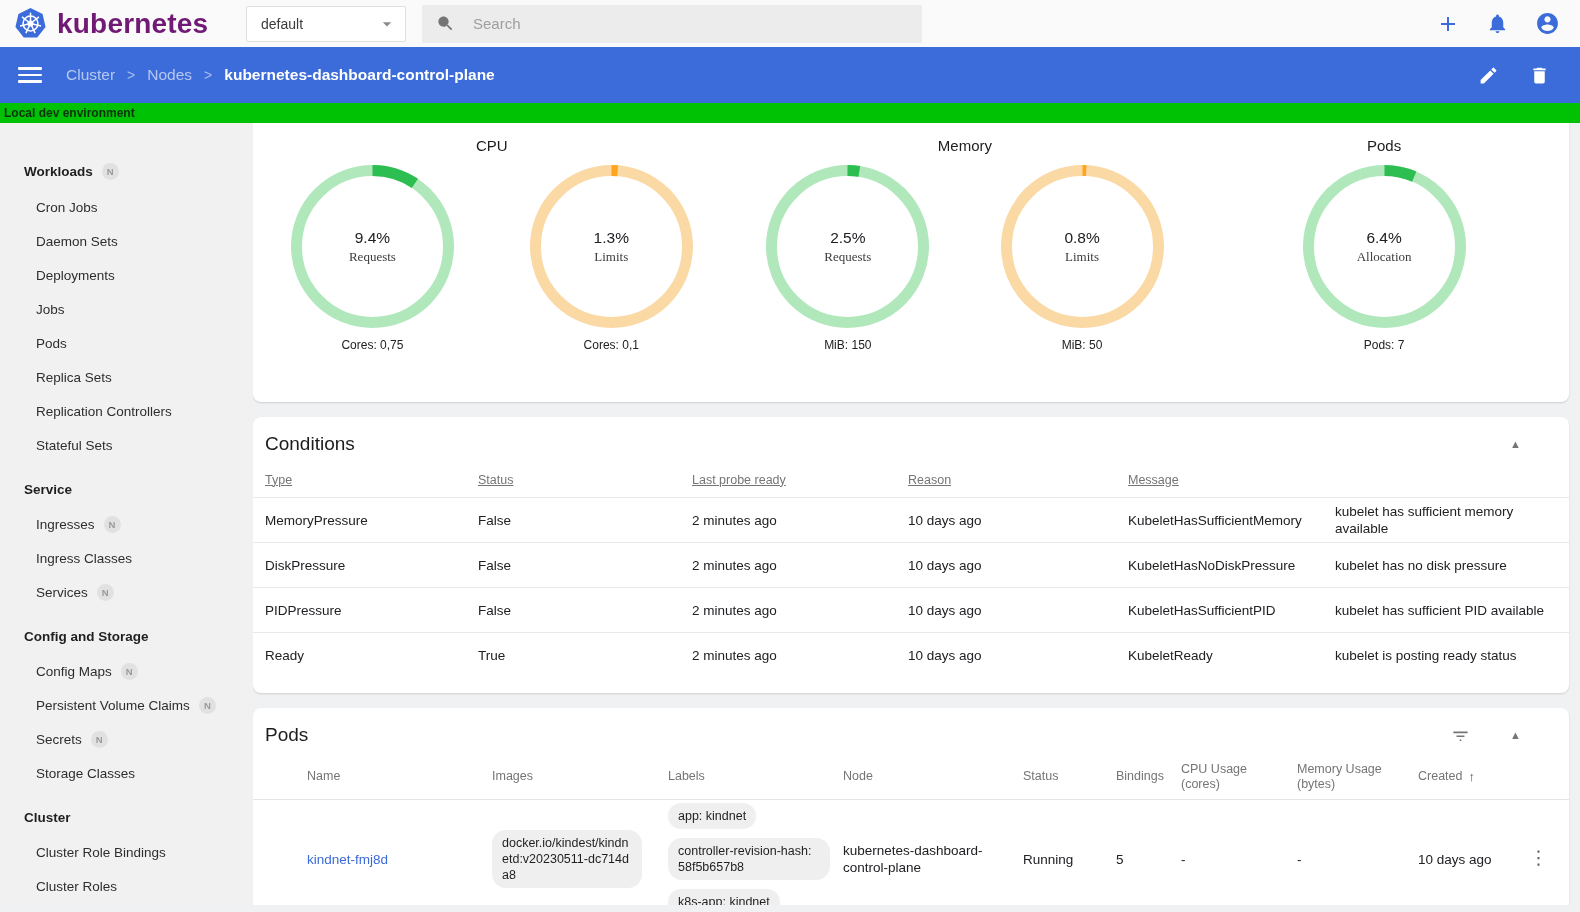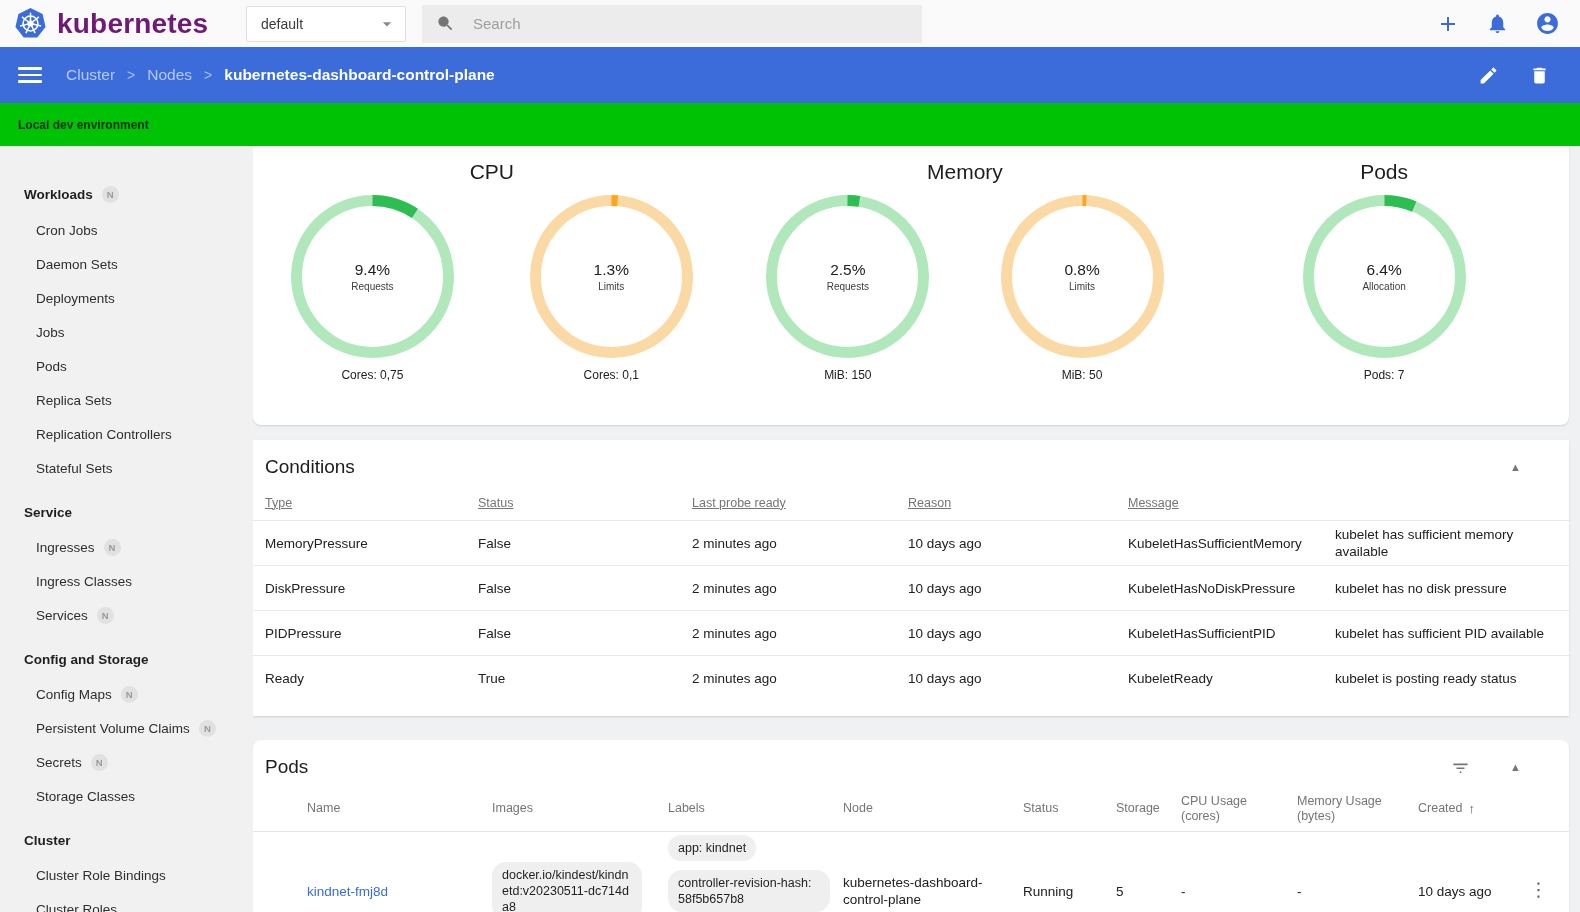--- a/index.html
+++ b/index.html
@@ -22,52 +22,52 @@
   .bluebar { height:56px; background:#3b6cd9; display:flex; align-items:center; padding:0 30px 0 14px; color:#fff; }
   .hamburger { width:24px; display:flex; flex-direction:column; gap:4px; background:none; border:none; cursor:pointer; margin:0 4px; }
   .hamburger span { display:block; height:2.5px; background:#fff; border-radius:1px; }
   .crumbs { display:flex; align-items:center; gap:12px; margin-left:20px; font-size:15.5px; }
   .crumb-link { color:rgba(255,255,255,.62); cursor:pointer; }
   .crumb-sep { color:rgba(255,255,255,.55); font-size:14px; }
   .crumb-current { color:#fff; font-weight:bold; }
   .bluebar-actions { margin-left:auto; display:flex; align-items:center; gap:30px; }
 
   
-  .banner { height:43px; background:#00c204; display:flex; align-items:center; padding-left:18px; }
+  .banner { height:20px; background:#00c204; display:flex; align-items:center; padding-left:4px; }
   .banner-text { font-size:12px; font-weight:bold; color:#0b320b; }
 
   
   .content { display:flex; height:782px; }
   .sidebar { width:253px; background:#f1f1f1; padding-top:26px; flex:none; }
   .side-section { margin-bottom:6px; }
   .side-header { display:flex; align-items:center; gap:9px; padding:14px 0 10px 24px; font-size:13.5px; font-weight:bold; color:#1f1f1f; cursor:pointer; }
   .side-item { display:flex; align-items:center; gap:9px; padding-left:36px; height:34px; font-size:13.5px; color:#2e2e2e; cursor:pointer; }
   .nbadge { width:17px; height:17px; border-radius:50%; background:#e1e1e1; color:#9a9a9a; font-size:9.5px; font-weight:bold;
             display:flex; align-items:center; justify-content:center; }
 
   .main { flex:1; padding-right:11px; overflow:hidden; }
   .card { background:#fff; box-shadow:0 1px 2px rgba(0,0,0,.14); }
 
   
   .metrics-card { height:279px; border-radius:0 0 8px 8px; margin-bottom:15px; display:flex; padding-top:8px; }
   .metric-group { display:flex; flex-direction:column; }
   .metric-group.cpu { flex:0 0 36.3%; } .metric-group.memory { flex:0 0 35.6%; } .metric-group.pods { flex:0 0 28.1%; }
-  .metric-title { text-align:center; font-size:21px; color:#1d1d1f; padding:6px 0 10px; }
+  .metric-title { text-align:center; font-size:15px; color:#1d1d1f; padding:6px 0 10px; }
   .donut-row { display:flex; justify-content:space-around; }
   .donut { text-align:center; }
   .donut-ring { position:relative; width:165px; height:165px; margin:0 auto; }
   .donut-ring svg { width:165px; height:165px; display:block; }
   .donut-ring circle { fill:none; stroke-width:11; }
   .donut-center { position:absolute; inset:0; display:flex; flex-direction:column; align-items:center; justify-content:center; }
   .donut-pct { font-size:15.5px; color:#202124; }
-  .donut-sub { font-size:10px; color:#3c3c3c; margin-top:2px; }
+  .donut-sub { font-size:13px; color:#3c3c3c; margin-top:2px;font-family:Liberation Serif, serif; }
   .donut-footer { margin-top:9px; font-size:12px; color:#202124; }
 
   
-  .cond-card { height:276px; border-radius:0; margin-bottom:24px; }
+  .cond-card { height:276px; border-radius:8px; margin-bottom:15px; }
   .card-titlerow { display:flex; align-items:center; padding:16px 48px 8px 12px; }
   .card-title { font-size:19px; color:#1c1c1e; }
   .titlerow-actions { margin-left:auto; display:flex; align-items:center; gap:40px; }
   .caret-up { color:#757575; font-size:11px; background:none; border:none; cursor:pointer; }
   .cond-grid { display:grid; grid-template-columns:213px 214px 216px 220px 207px 1fr; padding-left:12px; align-items:center; }
   .cond-grid.head { color:#757575; font-size:12.5px; min-height:34px;text-decoration:underline; }
   .cond-grid.row { border-top:1px solid #e9e9e9; font-size:13.5px; min-height:45px; }
   .cond-grid .cell { padding:5px 24px 5px 0; line-height:17px; }
 
   
@@ -420,21 +420,21 @@
           <button class="caret-up"><span>▲</span></button>
         </div>
       </div>
       <div class="pods-grid head">
         <div class="cell"></div>
         <div class="cell">Name</div>
         <div class="cell">Images</div>
         <div class="cell">Labels</div>
         <div class="cell">Node</div>
         <div class="cell">Status</div>
-        <div class="cell">Storage</div>
+        <div class="cell">Bindings</div>
         <div class="cell">CPU Usage (cores)</div>
         <div class="cell">Memory Usage (bytes)</div>
         <div class="cell sort-head">
           <span>Created</span>
           <span class="sort-arrow">↑</span>
         </div>
         <div class="cell"></div>
       </div>
       <div class="pods-grid row">
         <div class="cell" style="padding:0;"><span class="status-dot" style="background: rgb(12, 131, 12);"></span></div>

